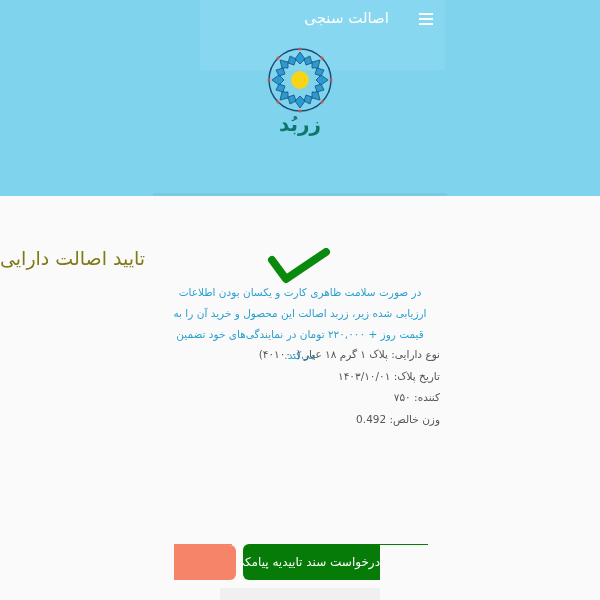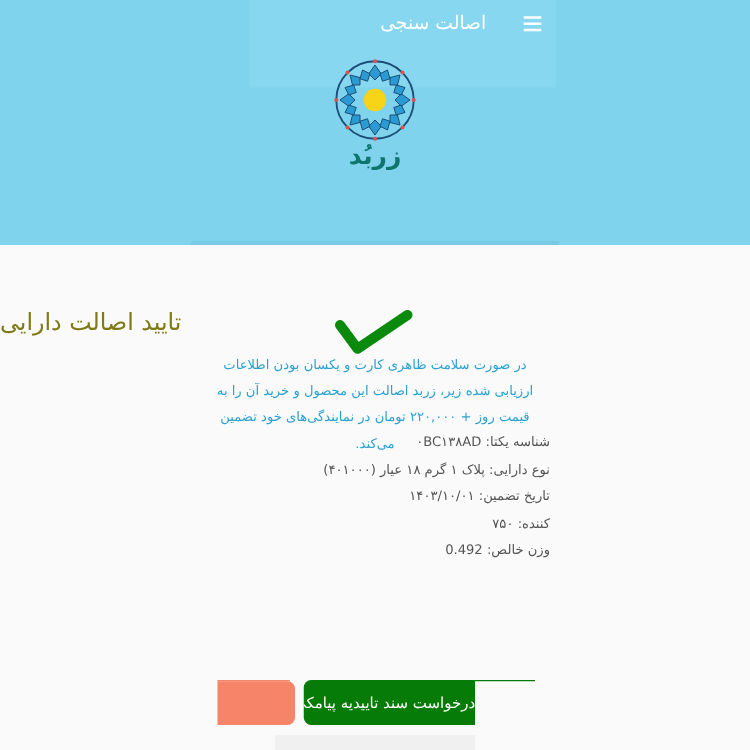--- a/index.html
+++ b/index.html
@@ -125,23 +125,22 @@
 
 <div class="card-title">تایید اصالت دارایی</div>
 
 <svg class="check" viewBox="0 0 66 38">
   <polyline points="6,12 20,31 60,4" fill="none" stroke="#0a8a0c" stroke-width="8" stroke-linecap="round" stroke-linejoin="round"></polyline>
 </svg>
 
 <div class="desc">در صورت سلامت ظاهری کارت و یکسان بودن اطلاعات ارزیابی شده زیر، زربد اصالت این محصول و خرید آن را به قیمت روز + ۲۲۰,۰۰۰ تومان در نمایندگی‌های خود تضمین می‌کند.</div>
 
 <div class="details">
-  <div><span>شناسه یکتا:</span> <span>۰BC۱۳۸AD</span></div>
   <div><span>نوع دارایی:</span> <span>پلاک ۱ گرم ۱۸ عیار (۴۰۱۰۰۰)</span></div>
-  <div><span>تاریخ تضمین:</span> <span>۱۴۰۳/۱۰/۰۱</span></div>
+  <div><span>تاریخ پلاک:</span> <span>۱۴۰۳/۱۰/۰۱</span></div>
   <div><span>کننده:</span> <span>۷۵۰</span></div>
   <div><span>وزن خالص:</span> <span>0.492</span></div>
 </div>
 
 <div class="btn-secondary-line"></div>
 <div class="btn-secondary"></div>
 
 <div class="btn-primary-line"></div>
 <div class="btn-primary">
   <span>درخواست سند تاییدیه پیامکی</span>

